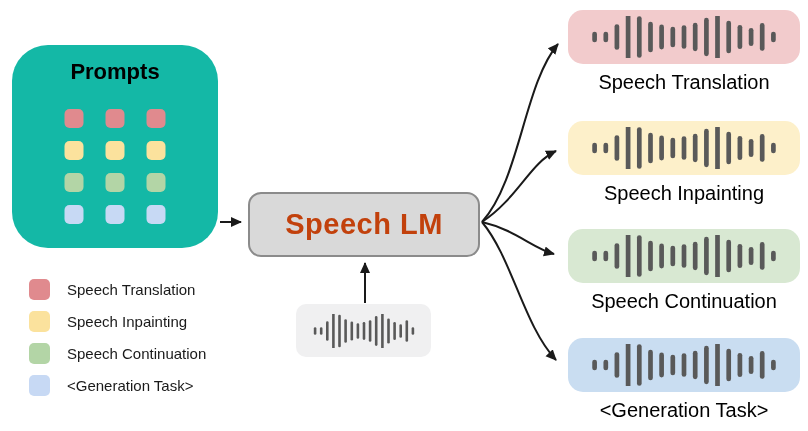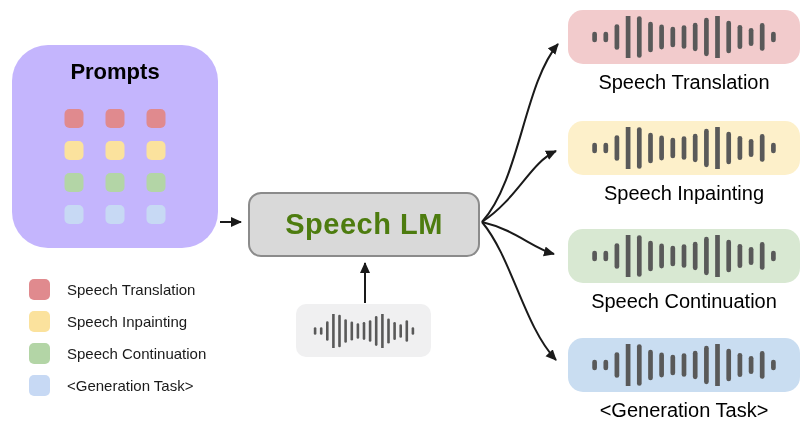--- a/index.html
+++ b/index.html
@@ -17,21 +17,21 @@
   
   .legend{position:absolute;left:29px;top:279px;display:flex;flex-direction:column;gap:11px;}
   .legend-item{display:flex;align-items:center;gap:17px;}
   .legend-swatch{width:21px;height:21px;border-radius:5px;flex:0 0 auto;}
   .legend-label{font-size:15px;color:#1a1a1a;white-space:nowrap;}
   
   .model-box{
     position:absolute;left:248px;top:192px;width:232px;height:65px;border-radius:13px;
     border:2px solid;box-sizing:border-box;display:flex;align-items:center;justify-content:center;
   }
-  .model-label{font-size:29px;font-weight:bold;color:#4d7c0f;letter-spacing:.5px;white-space:nowrap;}
+  .model-label{font-size:29px;font-weight:bold;color:#c2410c;letter-spacing:.5px;white-space:nowrap;}
   
   .input-box{
     position:absolute;left:296px;top:304px;width:135px;height:53px;border-radius:10px;
     display:flex;align-items:center;justify-content:center;
   }
   
   .outputs{position:absolute;left:568px;top:0;width:232px;height:431px;}
   .output-item{position:absolute;left:0;width:232px;}
   .output-box{width:232px;height:54px;border-radius:15px;display:flex;align-items:center;justify-content:center;}
   .output-label{text-align:center;font-size:20px;color:#000;margin-top:7px;white-space:nowrap;}
@@ -51,21 +51,21 @@
     <g id="arrow-group" fill="none" stroke-width="2" stroke="#1a1a1a">
       <path d="M220,222 H241" marker-end="url(#ah)"></path>
       <path d="M365,303 V263" marker-end="url(#ah)"></path>
       <path d="M482,222 C520,180 524,84 558,44" marker-end="url(#ah)"></path>
       <path d="M482,222 C518,198 530,163 556,151" marker-end="url(#ah)"></path>
       <path d="M482,222 C516,230 532,248 554,254" marker-end="url(#ah)"></path>
       <path d="M482,222 C512,258 524,326 556,360" marker-end="url(#ah)"></path>
     </g>
   </svg>
 
-  <div class="panel" style="background: #c4b5fd;">
+  <div class="panel" style="background: #14b8a6;">
     <div class="panel-title">Prompts</div>
     <div class="grid">
         <div class="grid-row">
           <span class="prompt-square" style="background: rgb(224, 138, 142);"></span>
           <span class="prompt-square" style="background: rgb(224, 138, 142);"></span>
           <span class="prompt-square" style="background: rgb(224, 138, 142);"></span>
         </div>
         <div class="grid-row">
           <span class="prompt-square" style="background: rgb(251, 226, 157);"></span>
           <span class="prompt-square" style="background: rgb(251, 226, 157);"></span>

